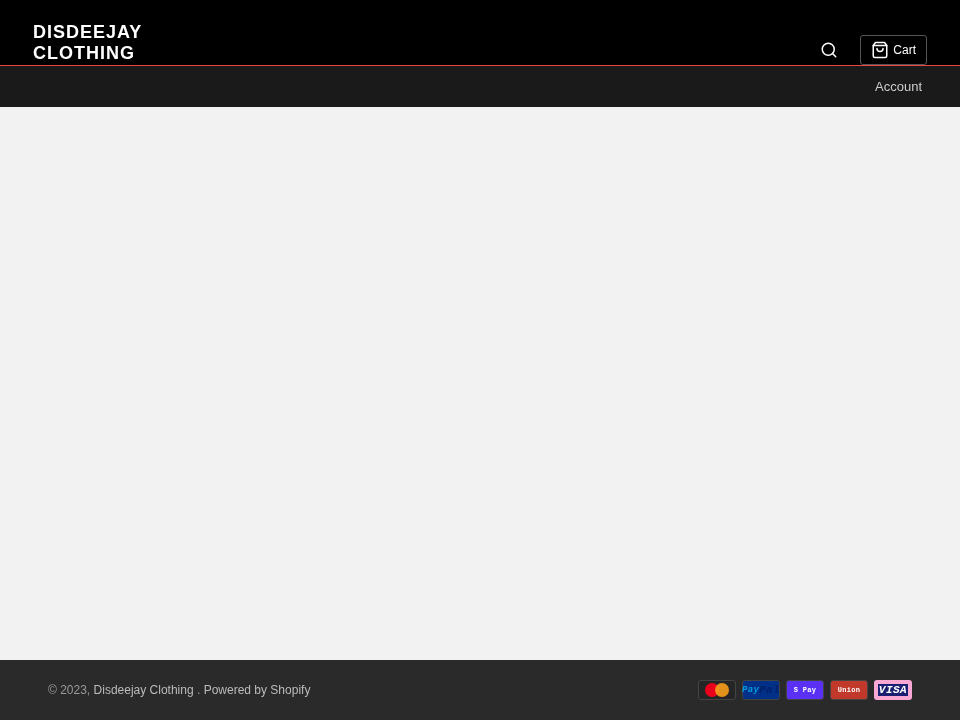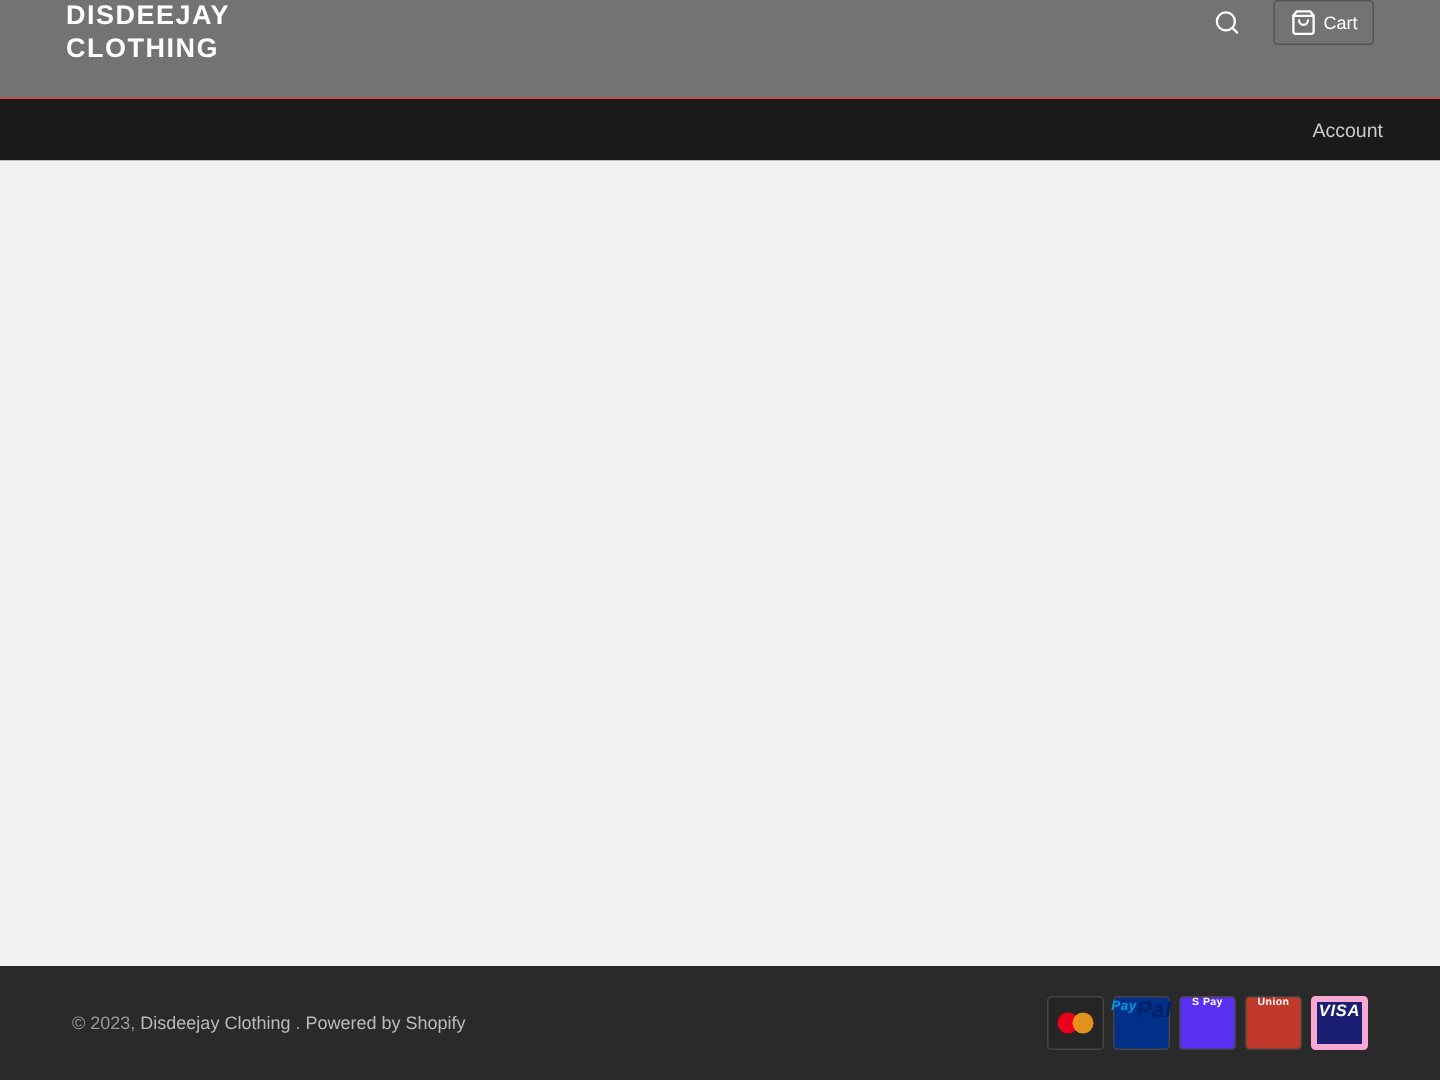--- a/index.html
+++ b/index.html
@@ -11,26 +11,26 @@
     body {
       font-family: -apple-system, BlinkMacSystemFont, 'Segoe UI', Helvetica, Arial, sans-serif;
       background: #f2f2f2;
       min-height: 720px;
       display: flex;
       flex-direction: column;
     }
 
     
     .header {
-      background: #737373;
-      color: #fff;
-      padding: 0 44px;
+      background: #000000;
+      color: #fff;
+      padding: 0 33px;
       height: 65px;
       display: flex;
-      align-items: flex-start;
+      align-items: flex-end;
       justify-content: space-between;
     }
 
     .header-logo {
       font-size: 18px;
       font-weight: 700;
       color: #fff;
       letter-spacing: 1px;
       text-decoration: none;
       line-height: 1.2;
@@ -121,26 +121,28 @@
 
     .payment-icons {
       display: flex;
       gap: 6px;
       align-items: center;
     }
 
     .payment-badge {
       border-radius: 3px;
       width: 38px;
-      height: 36px;
-      display: flex;
+      height: 20px;
+      display: flex;
+      align-items: center;
       justify-content: center;
       font-size: 9px;
       font-weight: 700;
       letter-spacing: 0.3px;
+      font-family: Liberation Mono, monospace;
     }
 
     .badge-mastercard {
       background: #252525;
       border: 1px solid #444;
       position: relative;
       overflow: hidden;
     }
     .badge-mastercard::before {
       content: '';
@@ -238,21 +240,21 @@
   <div class="footer-copyright">
     <span>© 2023,</span>
     <a>Disdeejay Clothing</a>
     <span>.</span>
     <a>Powered by Shopify</a>
   </div>
   <div class="payment-icons">
     <div class="payment-badge badge-mastercard"></div>
     <div class="payment-badge badge-paypal">
       <span style="color:#009cde;font-style:italic;font-weight:900;font-size:9px;">Pay</span>
-        <span style="color:#012169;font-style:italic;font-weight:900;font-size:15px;">Pal</span>
+        <span style="color:#012169;font-style:italic;font-weight:900;font-size:11px;">Pal</span>
     </div>
     <div class="payment-badge badge-shopify-pay">
       <span style="color:#fff;font-size:7px;font-weight:800;">S Pay</span>
     </div>
     <div class="payment-badge badge-union-pay">
       <span style="color:#fff;font-size:7px;font-weight:700;">Union</span>
     </div>
     <div class="payment-badge badge-visa">
       <span style="color:#fff;font-size:11px;font-style:italic;font-weight:800;">VISA</span>
     </div>

